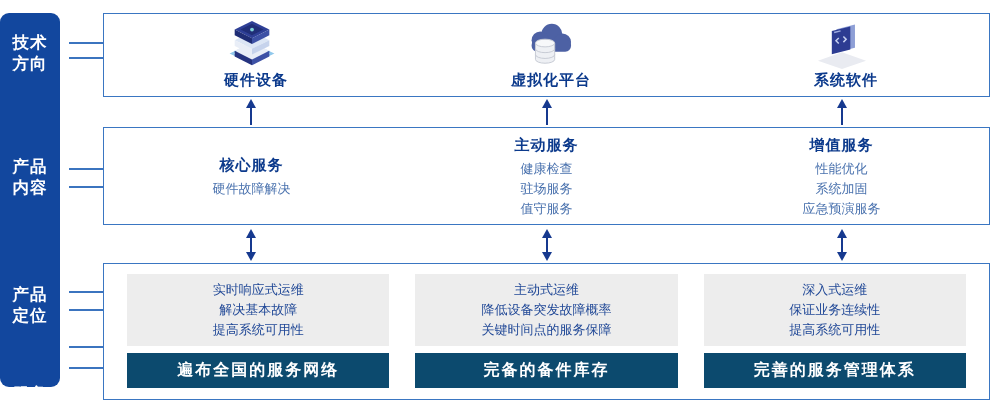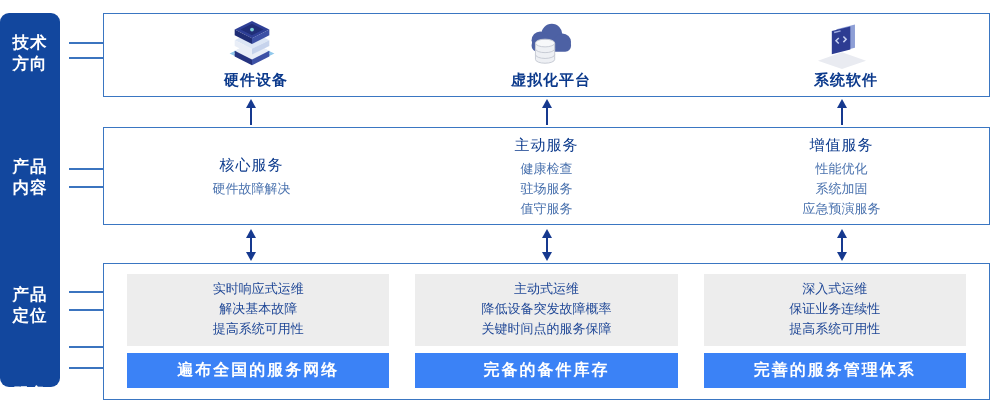--- a/index.html
+++ b/index.html
@@ -24,42 +24,42 @@
   .conn{
     position:absolute;left:69px;width:35px;height:2px;background:#3B74BF;
   }
   
   .box{
     position:absolute;left:103px;width:887px;background:#ffffff;
     border:1.5px solid #3A76C2;box-sizing:border-box;display:flex;
   }
   .box-top{top:13px;height:84px;}
   .box-mid{top:127px;height:98px;}
-  .box-bottom{top:263px;height:137px;padding:10px 23px;gap:26px;font-family:Liberation Mono, monospace;}
+  .box-bottom{top:263px;height:137px;padding:10px 23px;gap:26px;}
   .cell{
     flex:1;display:flex;flex-direction:column;align-items:center;
     justify-content:center;text-align:center;
   }
   .tech-label{
     font-weight:bold;font-size:15px;color:#0C3A8C;letter-spacing:1px;margin-top:2px;margin-left:9px;
   }
   .svc-title{
-    font-weight:normal;font-size:15px;color:#0C3A8C;letter-spacing:1px;
+    font-weight:bold;font-size:15px;color:#0C3A8C;letter-spacing:1px;
     line-height:22px;margin-bottom:3px;
   }
   .svc-item{font-size:13px;color:#4A72AE;line-height:20px;}
   
   .pos-col{flex:1;display:flex;flex-direction:column;}
   .pos-panel{
     height:72px;background:#EDEDED;display:flex;flex-direction:column;
     align-items:center;justify-content:center;text-align:center;
   }
   .pos-line{font-size:13px;color:#1F4796;line-height:20px;}
   .pos-banner{
-    margin-top:7px;height:35px;background:#3b82f6;color:#ffffff;
+    margin-top:7px;height:35px;background:#0c4a6e;color:#ffffff;
     font-weight:bold;font-size:16px;letter-spacing:2px;
     display:flex;align-items:center;justify-content:center;
   }
   
   .arrow-row{
     position:absolute;left:103px;width:887px;display:flex;
   }
   .arrow-row.a1{top:98px;height:28px;}
   .arrow-row.a2{top:228px;height:33px;}
   .arrow-cell{flex:1;display:flex;align-items:center;justify-content:center;}

